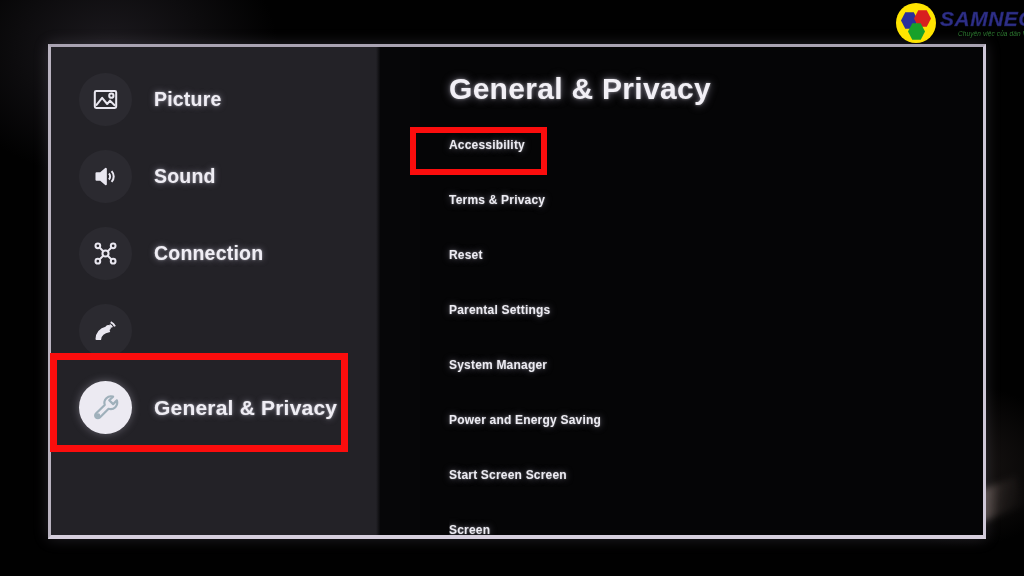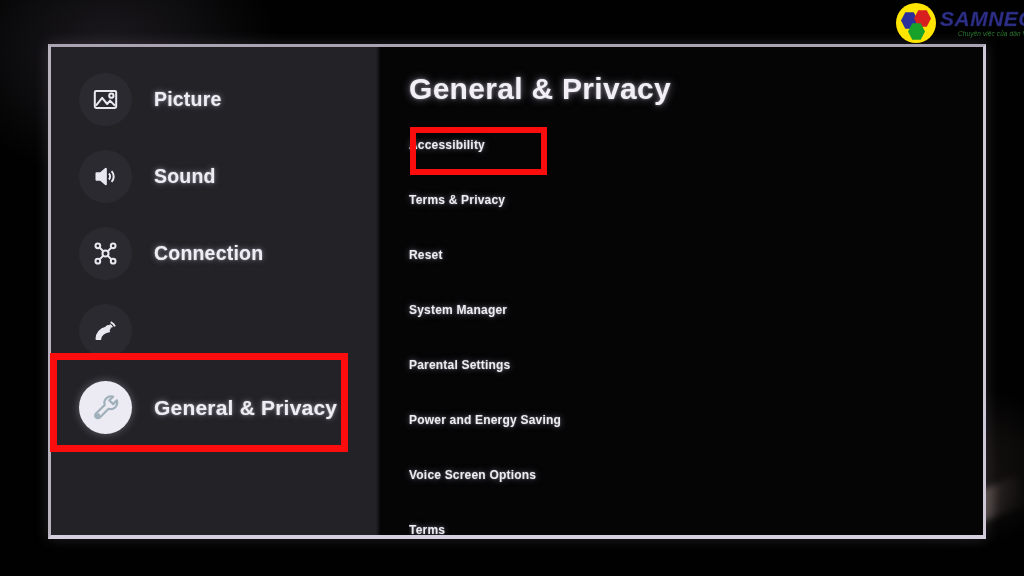--- a/index.html
+++ b/index.html
@@ -44,20 +44,21 @@
     left: 48px; top: 44px;
     width: 938px; height: 495px;
     background: #060608;
     border-left: 3px solid #b9b3c0;
     border-top: 3px solid #a9a3b2;
     border-right: 3px solid #cfc8d8;
     border-bottom: 4px solid #d6cfdd;
     box-shadow: 0 0 14px rgba(160,150,175,.22);
     overflow: hidden;
     display: flex;
+    gap: 40px;
   }
 
   
   #sidebar {
     position: relative;
     width: 329px;
     flex: 0 0 329px;
     background: #232227;
     padding-top: 14px;
   }
@@ -254,33 +255,33 @@
       <div class="content-item">
           <span>Accessibility</span>
         </div>
       <div class="content-item">
           <span>Terms &amp; Privacy</span>
         </div>
       <div class="content-item">
           <span>Reset</span>
         </div>
       <div class="content-item">
+          <span>Parental Settings</span>
+        </div>
+      <div class="content-item">
           <span>System Manager</span>
         </div>
       <div class="content-item">
-          <span>Parental Settings</span>
-        </div>
-      <div class="content-item">
           <span>Power and Energy Saving</span>
         </div>
       <div class="content-item">
-          <span>Voice Screen Options</span>
+          <span>Start Screen Screen</span>
         </div>
       <div class="content-item clipped">
-          <span>Terms</span>
+          <span>Screen</span>
         </div>
     </div>
 
   </div>
 
   <div class="hl-box" id="hl-accessibility"></div>
   <div class="hl-box" id="hl-general"></div>
 
   <div id="logo">
     <div id="logo-mark">

